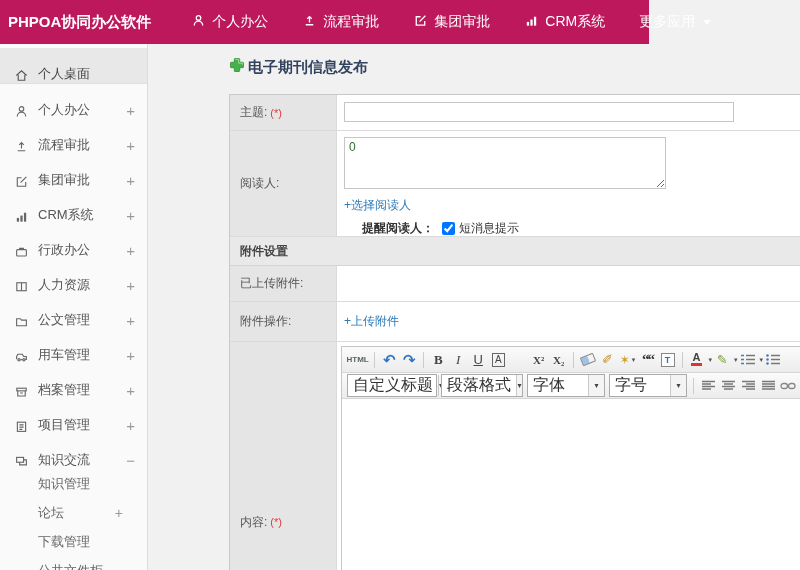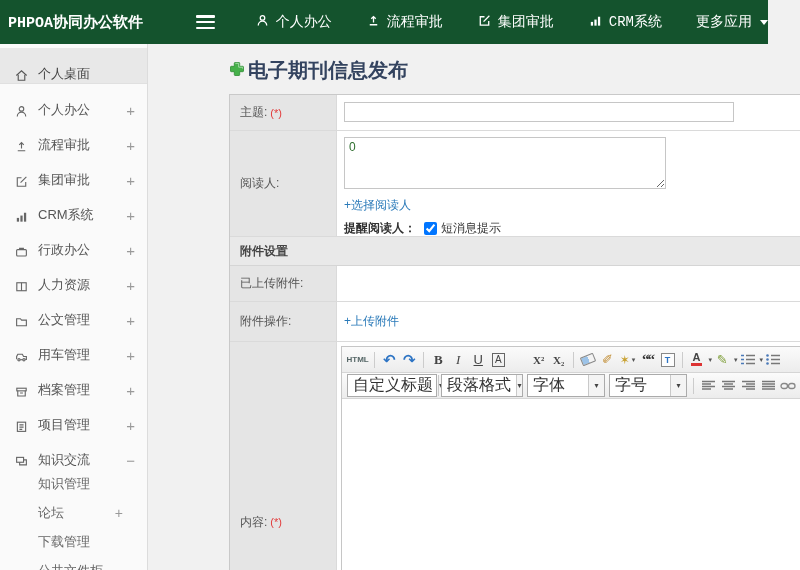--- a/index.html
+++ b/index.html
@@ -1,53 +1,53 @@
 <!DOCTYPE html>
 <html><head>
 <meta charset="utf-8">
 <style>
   html,body{margin:0;padding:0;}
   body{width:800px;height:570px;overflow:hidden;font-family:"Liberation Sans","DejaVu Sans",sans-serif;background:#f1f1f1;position:relative;}
   
-  .hdr{position:absolute;top:0;left:0;width:768px;height:44px;background:#14532d;display:flex;align-items:center;color:#fff;z-index:5;font-family:Liberation Mono, monospace;}
+  .hdr{position:absolute;top:0;left:0;width:649px;height:44px;background:#be185d;display:flex;align-items:center;color:#fff;z-index:5;}
   .brand{width:196px;padding-left:8px;font-size:15px;font-weight:bold;white-space:nowrap;}
   .hamb{width:20px;height:14px;display:flex;flex-direction:column;justify-content:space-between;margin-right:40px;cursor:pointer;}
   .hamb i{display:block;height:2.5px;background:#fff;border-radius:1px;}
   .topnav{display:flex;align-items:center;gap:34px;font-size:14px;}
   .topnav .tn{display:flex;align-items:center;gap:6px;cursor:pointer;white-space:nowrap;}
   .caret-dn{width:0;height:0;border-left:4px solid transparent;border-right:4px solid transparent;border-top:5px solid #fff;margin-left:2px;}
   
   .sb{position:absolute;top:44px;left:0;bottom:0;width:148px;background:#fafafa;border-right:1px solid #dcdcdc;padding-top:4px;box-sizing:border-box;}
   .sbi{height:35px;display:flex;align-items:flex-end;padding:0 12px 0 14px;font-size:13px;color:#555;cursor:pointer;}
   .sbi.active{background:#e8e8e8;color:#444;border-bottom:1px solid #e0e0e0;}
   .sbi .ic{width:15px;height:15px;margin-right:9px;flex-shrink:0;display:inline-flex;}
   .sbi .lb{flex:1;white-space:nowrap;overflow:hidden;}
   .sbi .sfx{color:#999;font-size:15px;font-weight:400;}
   .sbsub{height:29px;display:flex;align-items:center;padding:0 24px 0 38px;font-size:13px;color:#666;cursor:pointer;}
   .sbsub .lb{flex:1;}
   .sbsub .sfx{color:#999;font-size:14px;}
   
   .main{position:absolute;top:44px;left:149px;right:0;bottom:0;background:#f1f1f1;overflow:hidden;}
   .ptitle{position:absolute;left:80px;top:13px;display:flex;align-items:center;gap:3px;}
-  .ptitle h1{margin:0;font-size:20px;font-weight:bold;color:#33435f;}
+  .ptitle h1{margin:0;font-size:15px;font-weight:bold;color:#33435f;}
   
   .ftable{position:absolute;left:80px;top:50px;width:640px;background:#fff;border:1px solid #c9c9c9;box-sizing:border-box;}
   .frow{display:flex;border-bottom:1px solid #dadada;box-sizing:border-box;}
   .fl{width:107px;flex-shrink:0;background:#e5e5e5;border-right:1px solid #dadada;padding-left:10px;display:flex;align-items:center;font-size:12px;color:#555;box-sizing:border-box;}
   .fc{flex:1;box-sizing:border-box;}
   .req{color:#e23b3b;font-size:11px;margin-left:3px;}
   .r-subject{height:36px;}
   .r-subject input{margin:7px 0 0 7px;width:390px;height:20px;border:1px solid #c6c6c6;outline:none;font-size:12px;padding:0 4px;box-sizing:border-box;}
   .r-readers{height:106px;}
   .r-readers .fc{padding:6px 0 0 7px;}
   .r-readers textarea{width:322px;height:52px;border:1px solid #c6c6c6;font-size:12px;color:#2f6f2f;padding:2px 4px;box-sizing:border-box;outline:none;font-family:"Liberation Sans",sans-serif;}
   .lnk{color:#2a7ab9;font-size:12px;text-decoration:none;cursor:pointer;display:inline-block;}
   .r-readers .lnkline{margin-top:2px;}
   .hintline{margin-top:6px;font-size:12px;color:#333;display:flex;align-items:center;}
-  .hintline b{}
+  .hintline b{margin-left:18px;}
   .hintline input{margin:0 4px 0 8px;}
   .sec{height:28px;background:#e9e9e9;display:flex;align-items:center;padding-left:10px;font-size:12px;font-weight:bold;color:#444;border-bottom:1px solid #d5d5d5;}
   .r-upl{height:36px;}
   .r-act{height:40px;}
   .r-act .fc{display:flex;align-items:center;padding-left:7px;}
   .r-content{height:360px;border-bottom:none;}
   
   .edt{margin:4px;border:1px solid #c6c6c6;height:352px;box-sizing:border-box;background:#fff;display:flex;flex-direction:column;}
   .tbrow{display:flex;align-items:center;padding:2px 3px;background:linear-gradient(#fbfbfb,#ececec);border-bottom:1px solid #d5d5d5;flex-wrap:nowrap;height:26px;box-sizing:border-box;}
   .tb{height:20px;min-width:17px;display:inline-flex;align-items:center;justify-content:center;font-size:12px;color:#444;margin:0 1.5px;border-radius:2px;cursor:pointer;flex-shrink:0;}

